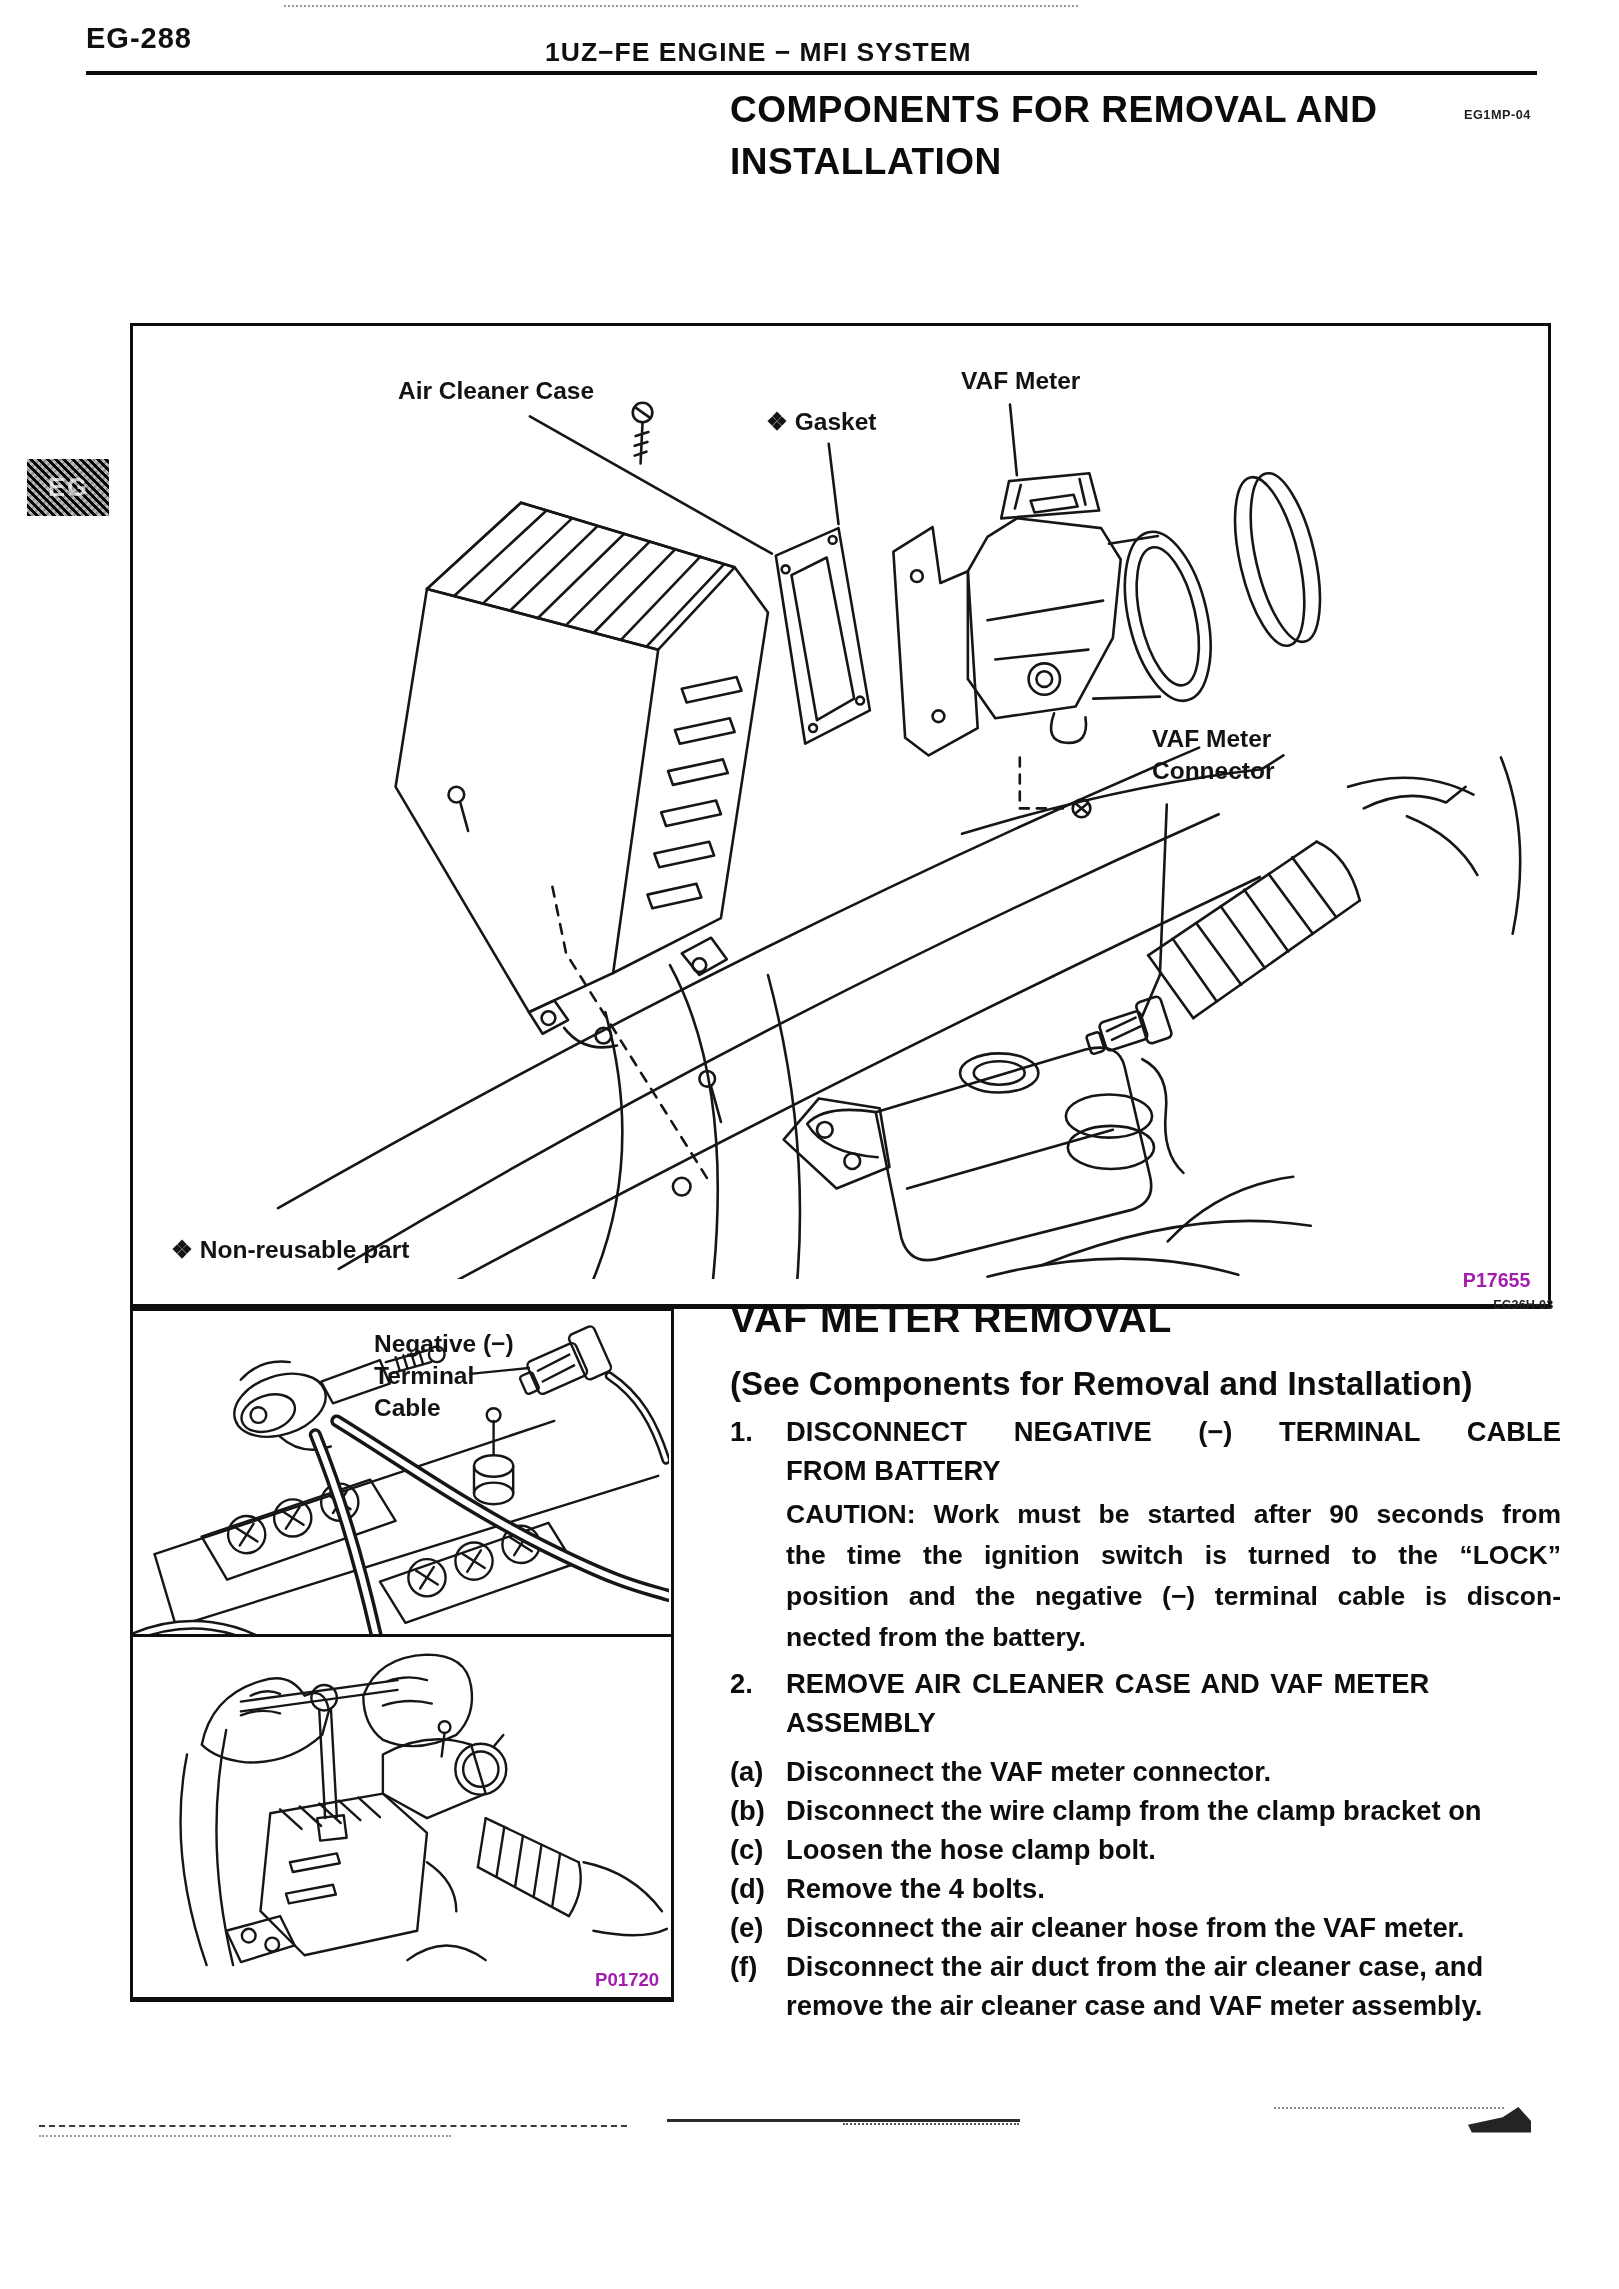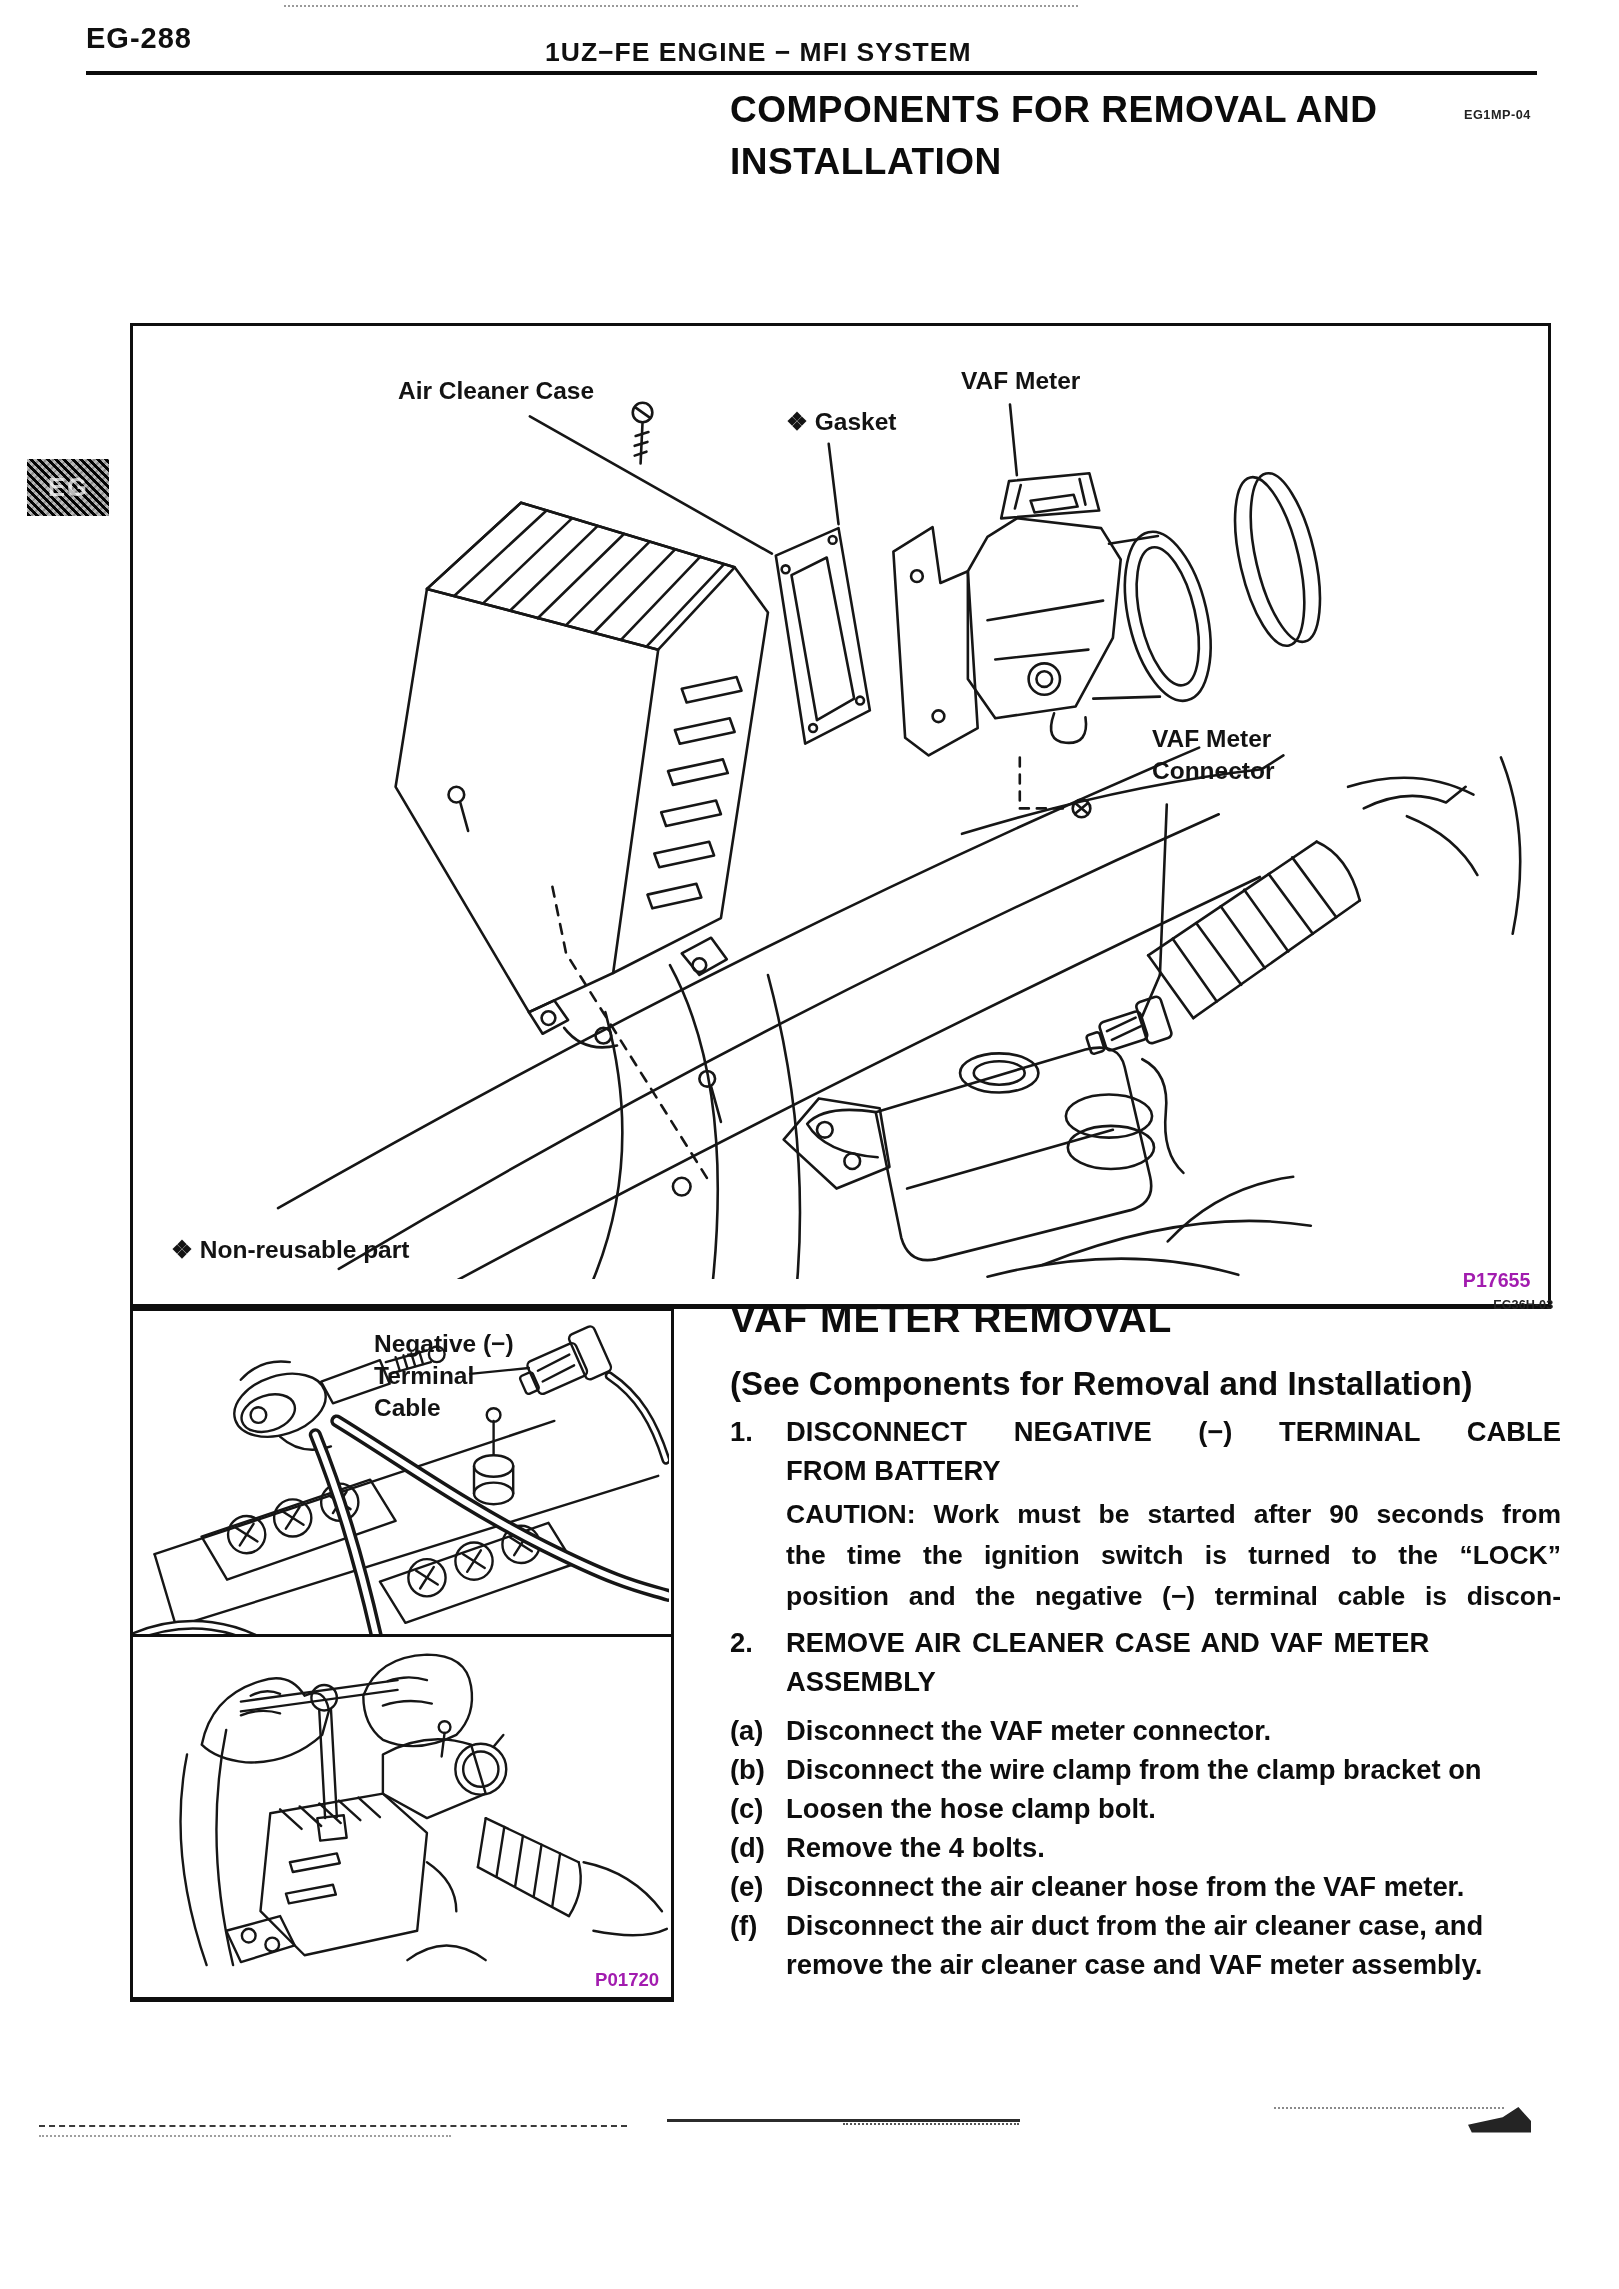--- a/index.html
+++ b/index.html
@@ -209,21 +209,21 @@
       <path d="M1240,470 Q1310,448 1368,478"></path>
       <path d="M1300,500 Q1350,520 1372,560"></path>
       <path d="M1396,440 Q1428,520 1408,620"></path>
       <path d="M928,958 Q1080,898 1202,918"></path>
       <path d="M1056,934 Q1108,878 1184,868"></path>
       <path d="M872,970 Q1010,934 1128,968"></path>
     </g>
   </svg>
 
   <div class="lbl" style="left:265px;top:49px;">Air Cleaner Case</div>
-  <div class="lbl" style="left:653px;top:80px;">❖ Gasket</div>
+  <div class="lbl" style="left:633px;top:80px;">❖ Gasket</div>
   <div class="lbl" style="left:828px;top:39px;">VAF Meter</div>
   <div class="lbl" style="left:1019px;top:397px;">
     <div>VAF Meter</div>
     <div>Connector</div>
   </div>
   <div class="lbl" style="left:38px;top:908px;">❖ Non-reusable part</div>
   <div class="fig-code" style="right:17.6px;bottom:11.8px;">P17655</div>
 </div>
 
 <div class="fig" style="left:130px;top:1308px;width:544px;height:370px;">
@@ -377,20 +377,21 @@
     <div class="txt">
       <div class="jl">DISCONNECT NEGATIVE (−) TERMINAL CABLE</div>
       <div>FROM BATTERY</div>
     </div>
   </div>
 
   <div class="caution">
     <div class="jl">CAUTION: Work must be started after 90 seconds from</div>
     <div class="jl">the time the ignition switch is turned to the “LOCK”</div>
     <div class="jl">position and the negative (−) terminal cable is discon-</div>
+    <div>nected from the battery.</div>
   </div>
 
   <div class="step step2">
     <div class="num">2.</div>
     <div class="txt">
       <div style="word-spacing:2.9px;">REMOVE AIR CLEANER CASE AND VAF METER</div>
       <div>ASSEMBLY</div>
     </div>
   </div>
 

